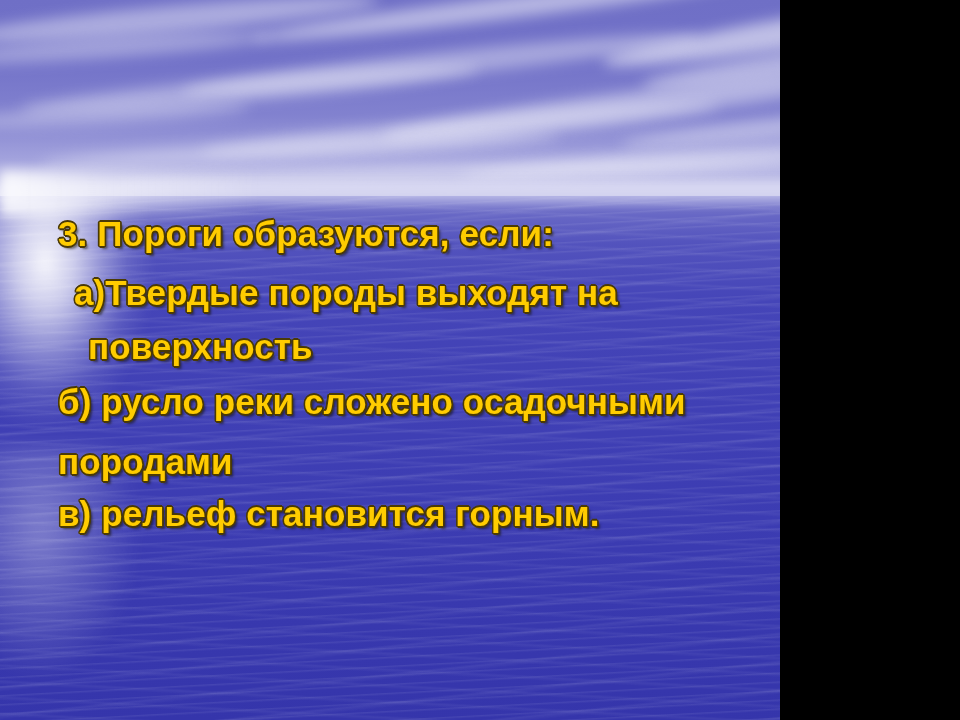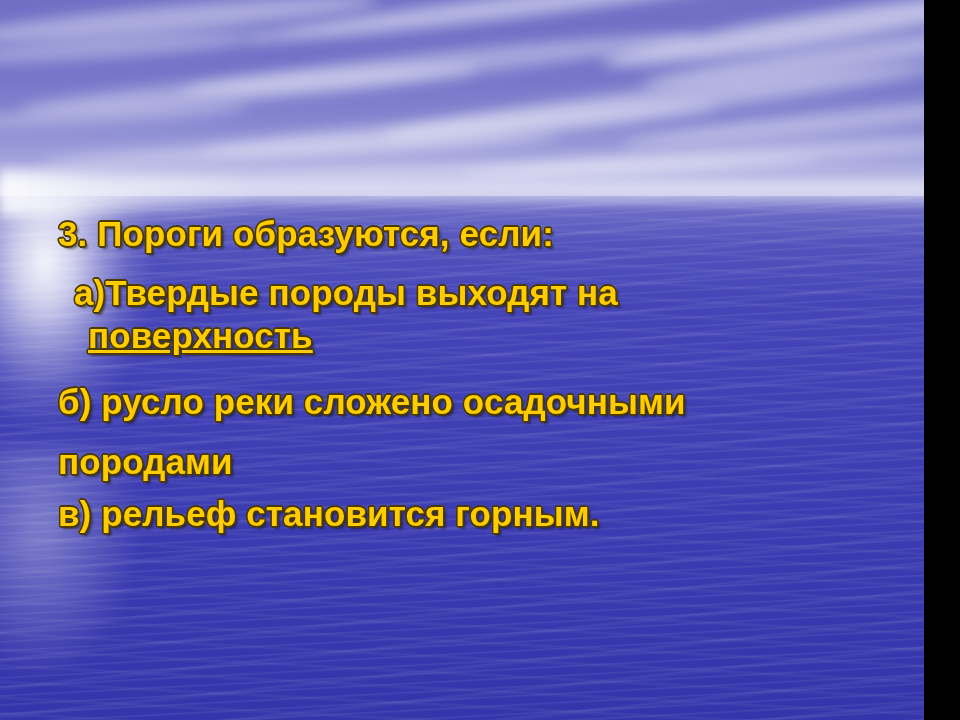--- a/index.html
+++ b/index.html
@@ -3,21 +3,21 @@
 <meta charset="utf-8">
 <title>Slide</title>
 <style>
   html, body {
     margin: 0;
     padding: 0;
     background: #000;
   }
   #slide {
     position: relative;
-    width: 924px;
+    width: 780px;
     height: 720px;
     overflow: hidden;
     font-family: "Liberation Sans", sans-serif;
     text-align: center;
   }
 
   
   .sky {
     position: absolute;
     left: 0; top: 0;
@@ -173,21 +173,21 @@
        1.3px  1.3px 0 #4a3a06,
       -1.6px  0    0 #4a3a06,
        1.6px  0    0 #4a3a06,
        0     -1.6px 0 #4a3a06,
        0      1.6px 0 #4a3a06,
        2.8px  2.8px 2.5px rgba(20,16,0,0.55);
     letter-spacing: 0.1px;
   }
   .l1 { left: 58px;  top: 216px; }
   .l2 { left: 58px;  top: 275px; margin-left: 16px; }
-  .l3 { left: 88px;  top: 318px; text-decoration: underline; }
+  .l3 { left: 88px;  top: 329px; }
   .l4 { left: 58px;  top: 384px; }
   .l5 { left: 58px;  top: 444px; }
   .l6 { left: 58px;  top: 496px; }
 </style>
 </head>
 <body>
 
 <div id="slide">
 
   <div class="sky">

